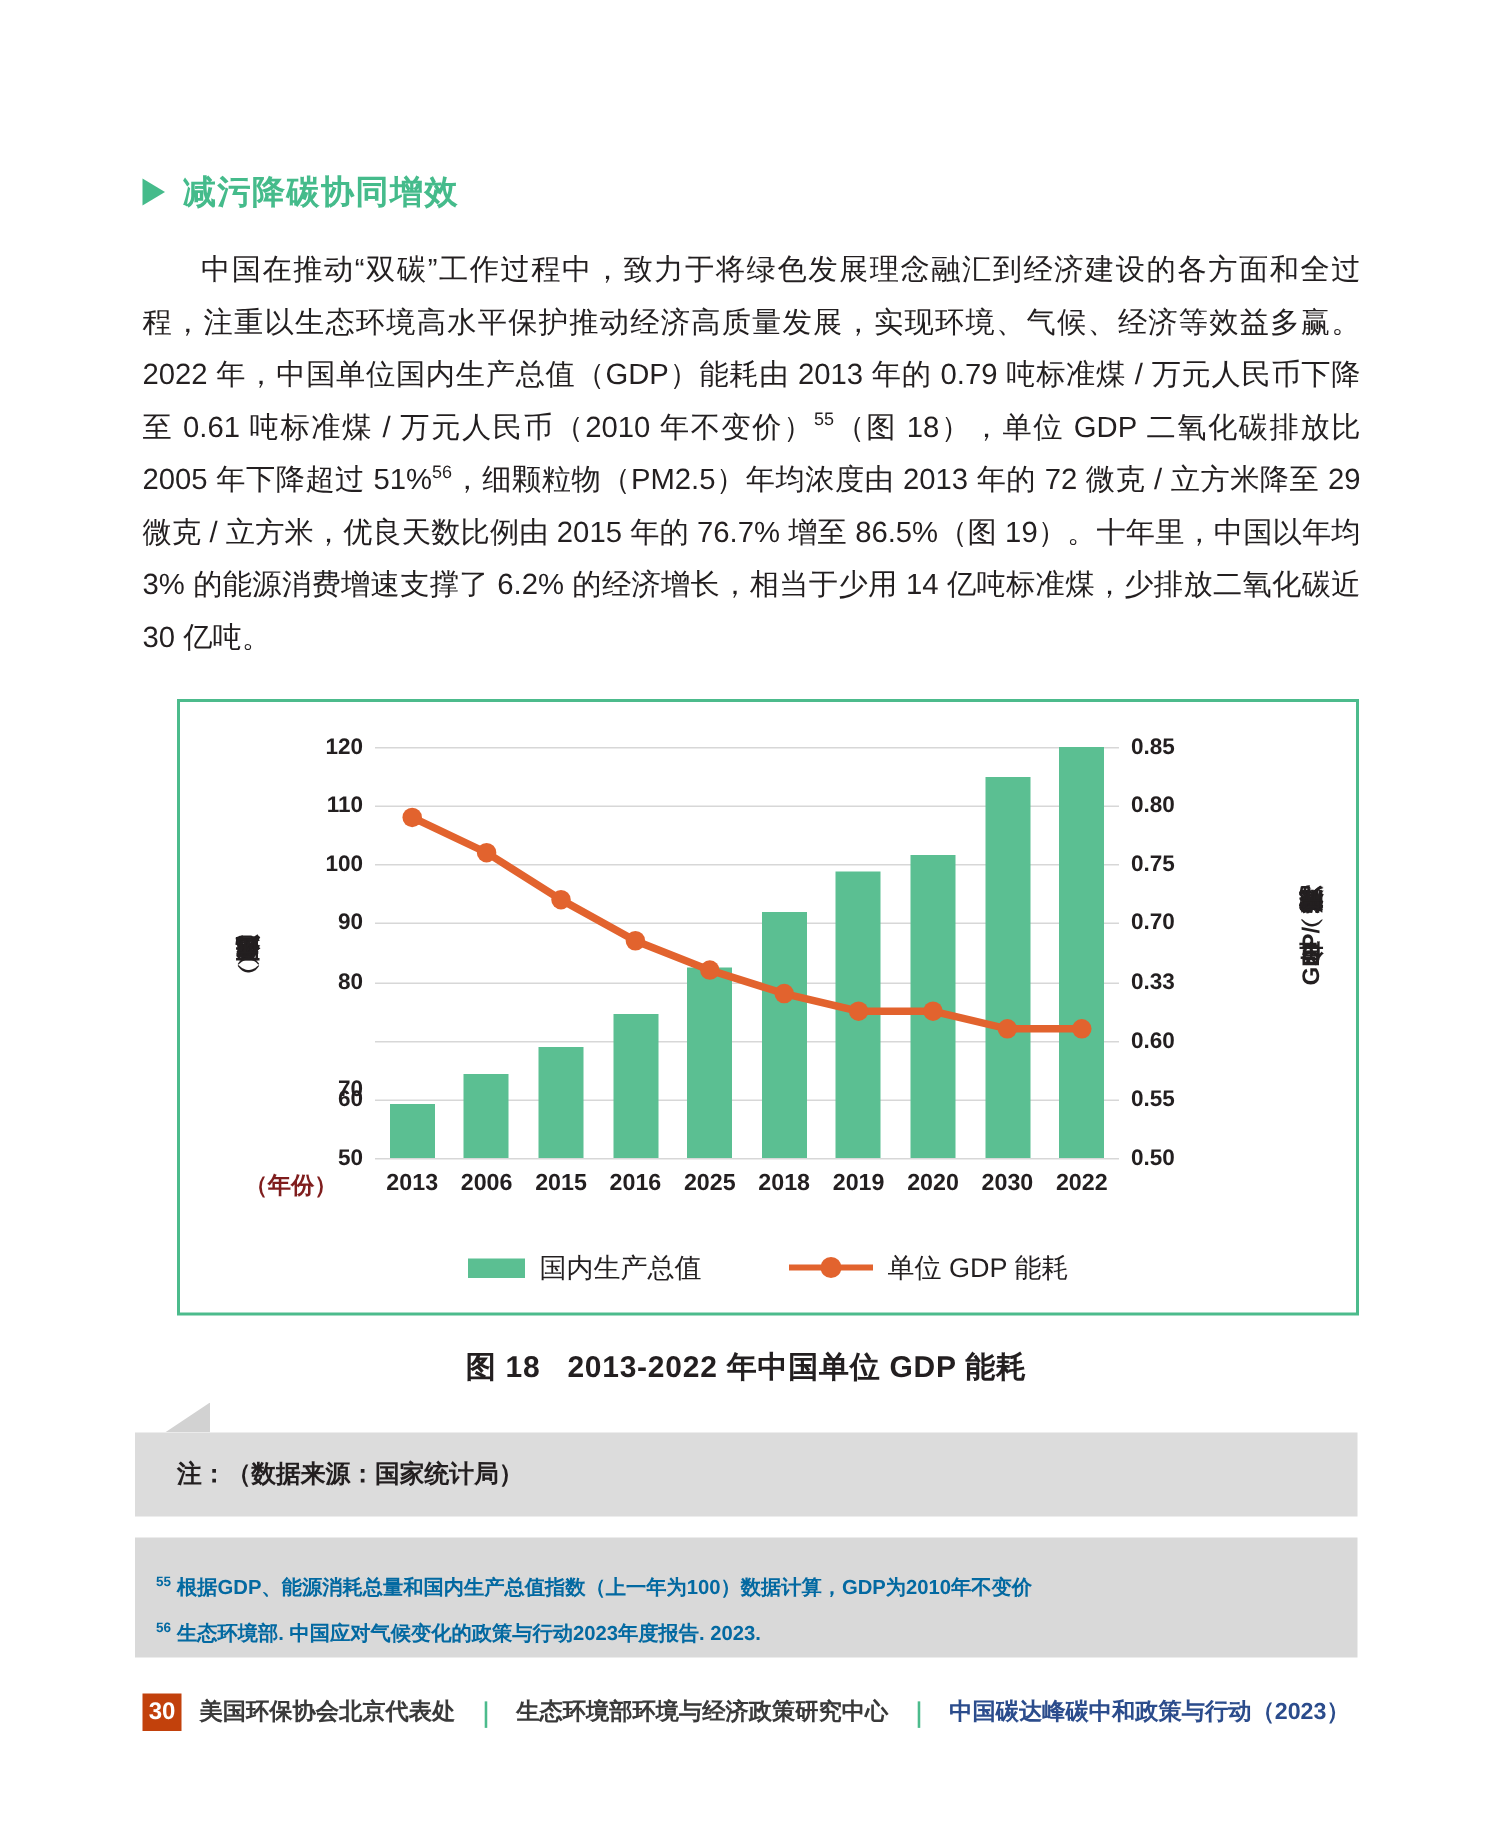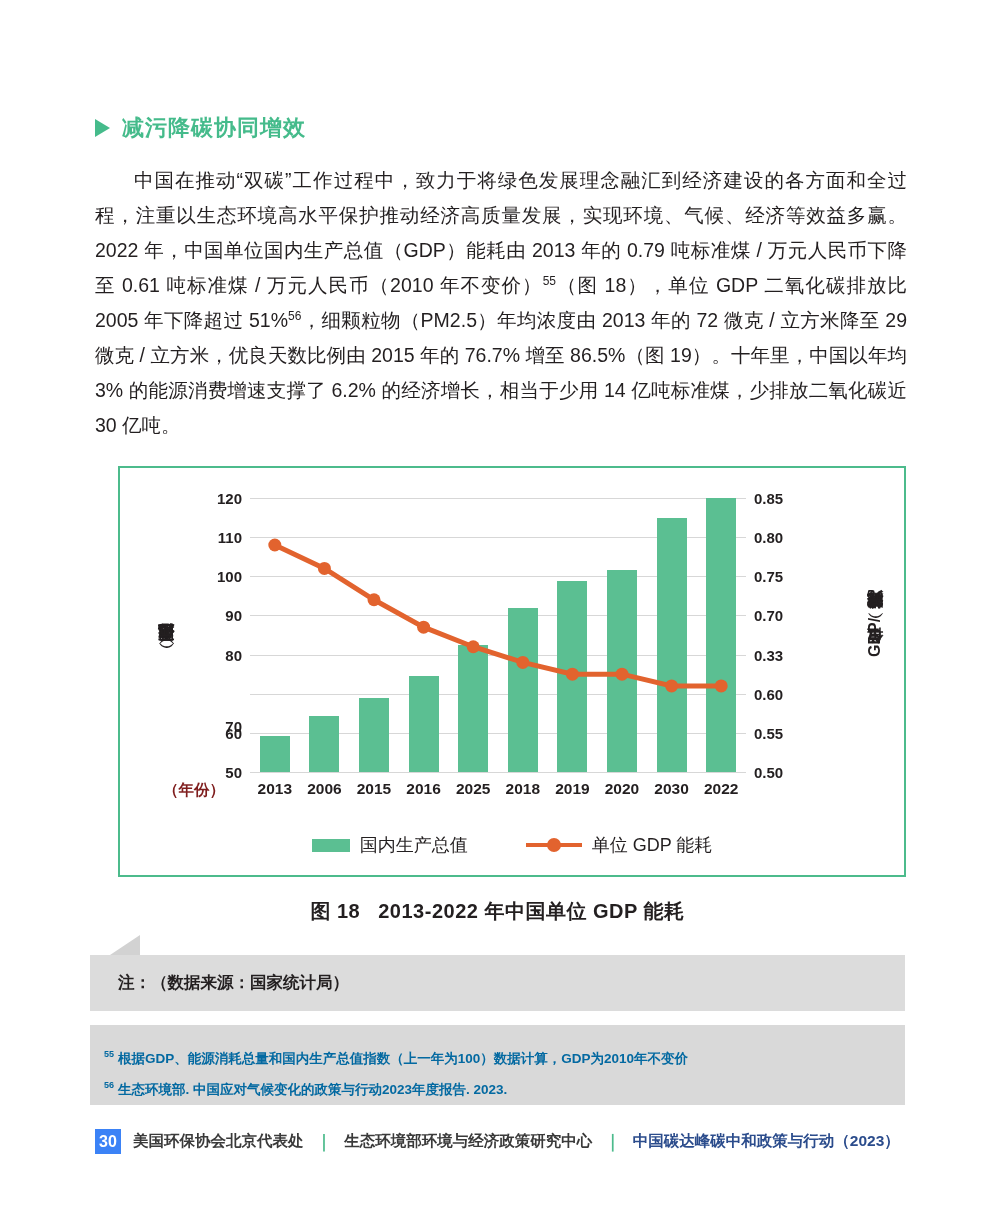--- a/index.html
+++ b/index.html
@@ -67,21 +67,21 @@
   .note-band p { font-size:16.5px; font-weight:bold; color:#231F20; }
 
   
   .footnote-band { position:absolute; top:1025px; left:90px; width:815px; height:80px;
     background:#D9D9D9; padding:16px 0 0 14px; }
   .footnote-band .fn { font-size:13.5px; font-weight:bold; color:#0369a1; line-height:26px; }
   .footnote-band .fn sup { font-size:9px; margin-right:4px; }
 
   
   .footer { position:absolute; top:1129px; left:95px; display:flex; align-items:center; gap:12px; }
-  .page-box { width:26px; height:25px; background:#3b82f6; color:#ffffff; font-size:16px; font-weight:bold;
+  .page-box { width:26px; height:25px; background:#c2410c; color:#ffffff; font-size:16px; font-weight:bold;
     display:flex; align-items:center; justify-content:center; }
   .footer .org { font-size:15.5px; font-weight:bold; color:#3A3A3A; }
   .footer .sep { font-size:17px; font-weight:bold; color:#4CBB8C; }
   .footer .report { font-size:15.5px; font-weight:bold; color:#2B4C8C; }
 </style>
 </head>
 <body>
 
 <div class="sec-heading">
   <span class="tri"></span>

